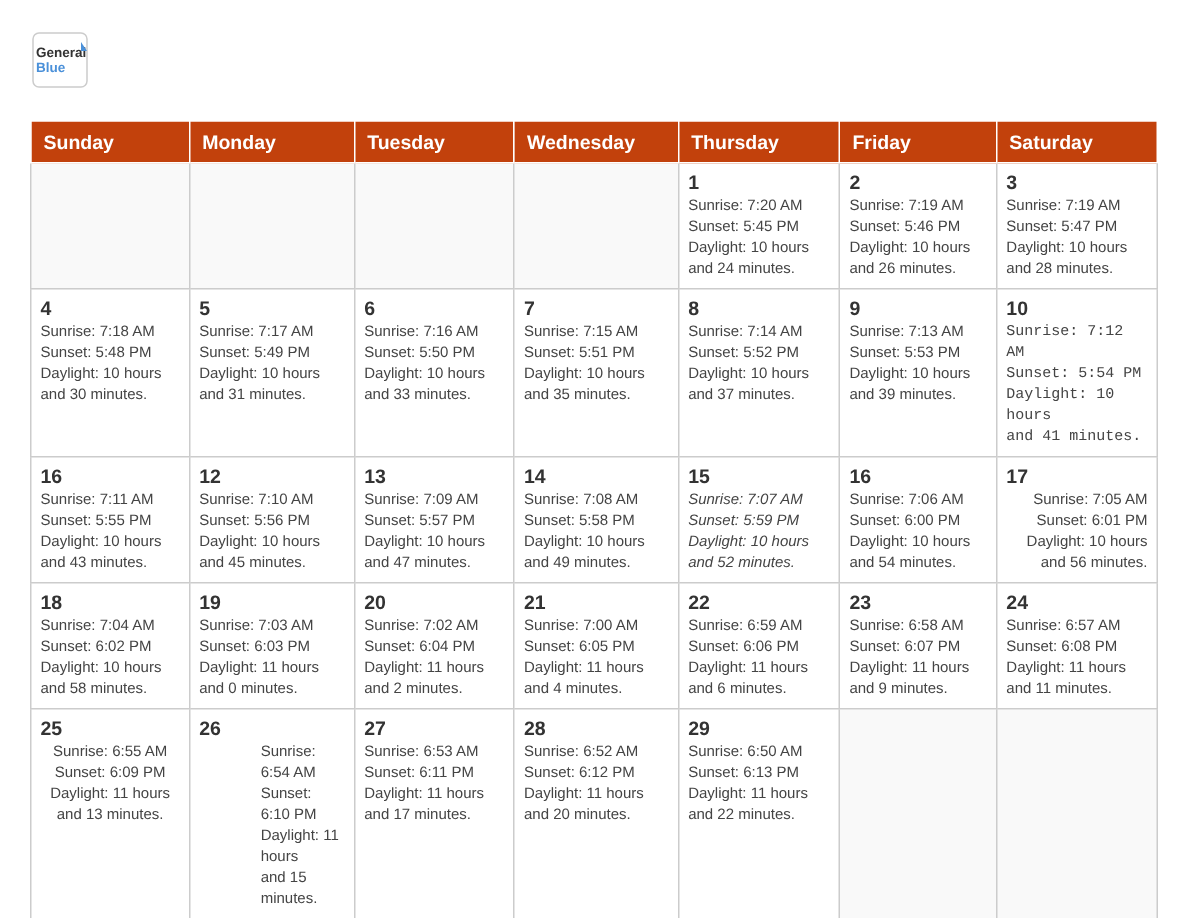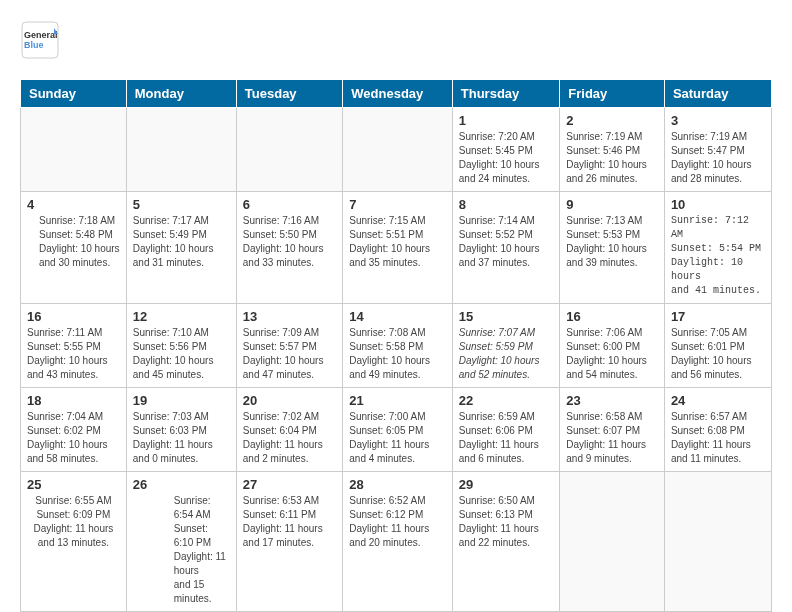--- a/index.html
+++ b/index.html
@@ -28,21 +28,21 @@
       font-size: 16px;
       color: #333;
       font-weight: normal;
     }
     .calendar {
       width: 100%;
       border-collapse: collapse;
       margin-top: 10px;
     }
     .calendar th {
-      background-color: #0369a1;
+      background-color: #c2410c;
       color: white;
       text-align: left;
       padding: 6px 8px;
       font-size: 13px;
       border: 1px solid #fff;
     }
     .calendar td {
       border: 1px solid #ccc;
       vertical-align: top;
       padding: 5px 6px;
@@ -129,21 +129,21 @@
           <span class="day-num">3</span>
           <div class="day-info" style="white-space: pre-line;">Sunrise: 7:19 AM
 Sunset: 5:47 PM
 Daylight: 10 hours
 and 28 minutes.</div>
         </td>
       </tr>
       <tr>
         <td>
           <span class="day-num">4</span>
-          <div class="day-info" style="white-space: pre-line; margin-left: 12px;">Sunrise: 7:18 AM
+          <div class="day-info" style="white-space: pre-line;">Sunrise: 7:18 AM
 Sunset: 5:48 PM
 Daylight: 10 hours
 and 30 minutes.</div>
         </td>
         <td>
           <span class="day-num">5</span>
           <div class="day-info" style="white-space: pre-line;">Sunrise: 7:17 AM
 Sunset: 5:49 PM
 Daylight: 10 hours
 and 31 minutes.</div>
@@ -222,21 +222,21 @@
         </td>
         <td>
           <span class="day-num">16</span>
           <div class="day-info" style="white-space: pre-line;">Sunrise: 7:06 AM
 Sunset: 6:00 PM
 Daylight: 10 hours
 and 54 minutes.</div>
         </td>
         <td>
           <span class="day-num">17</span>
-          <div class="day-info" style="white-space: pre-line;">Sunrise: 7:05 AM
+          <div class="day-info" style="white-space: pre-line; text-align: right;">Sunrise: 7:05 AM
 Sunset: 6:01 PM
 Daylight: 10 hours
 and 56 minutes.</div>
         </td>
       </tr>
       <tr>
         <td>
           <span class="day-num">18</span>
           <div class="day-info" style="white-space: pre-line;">Sunrise: 7:04 AM
 Sunset: 6:02 PM

